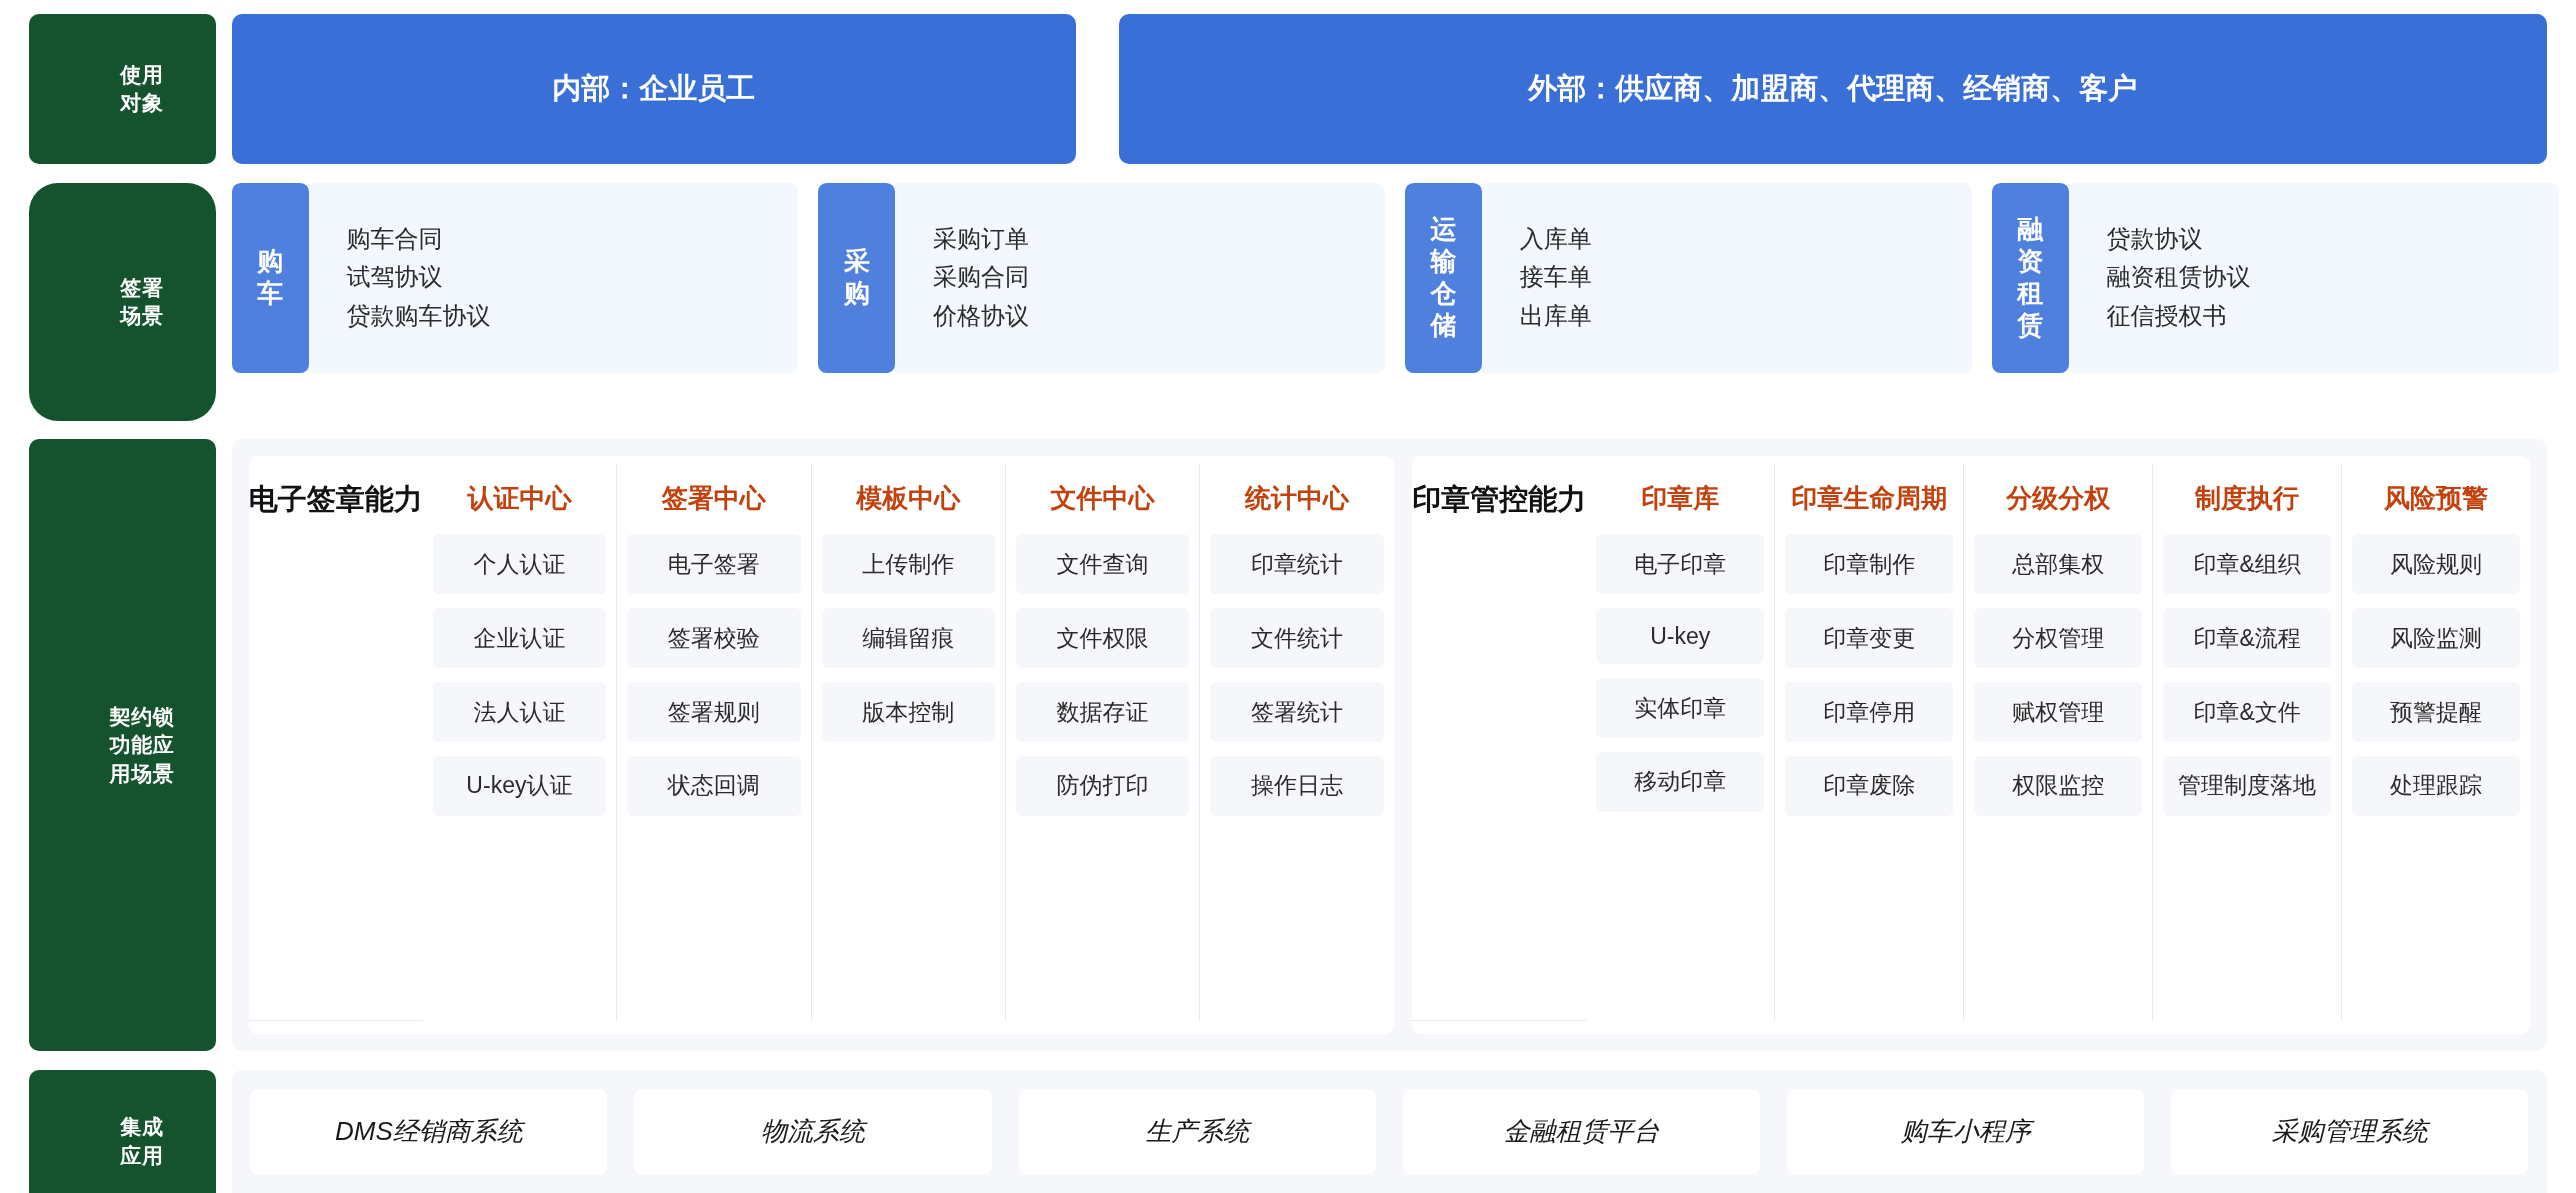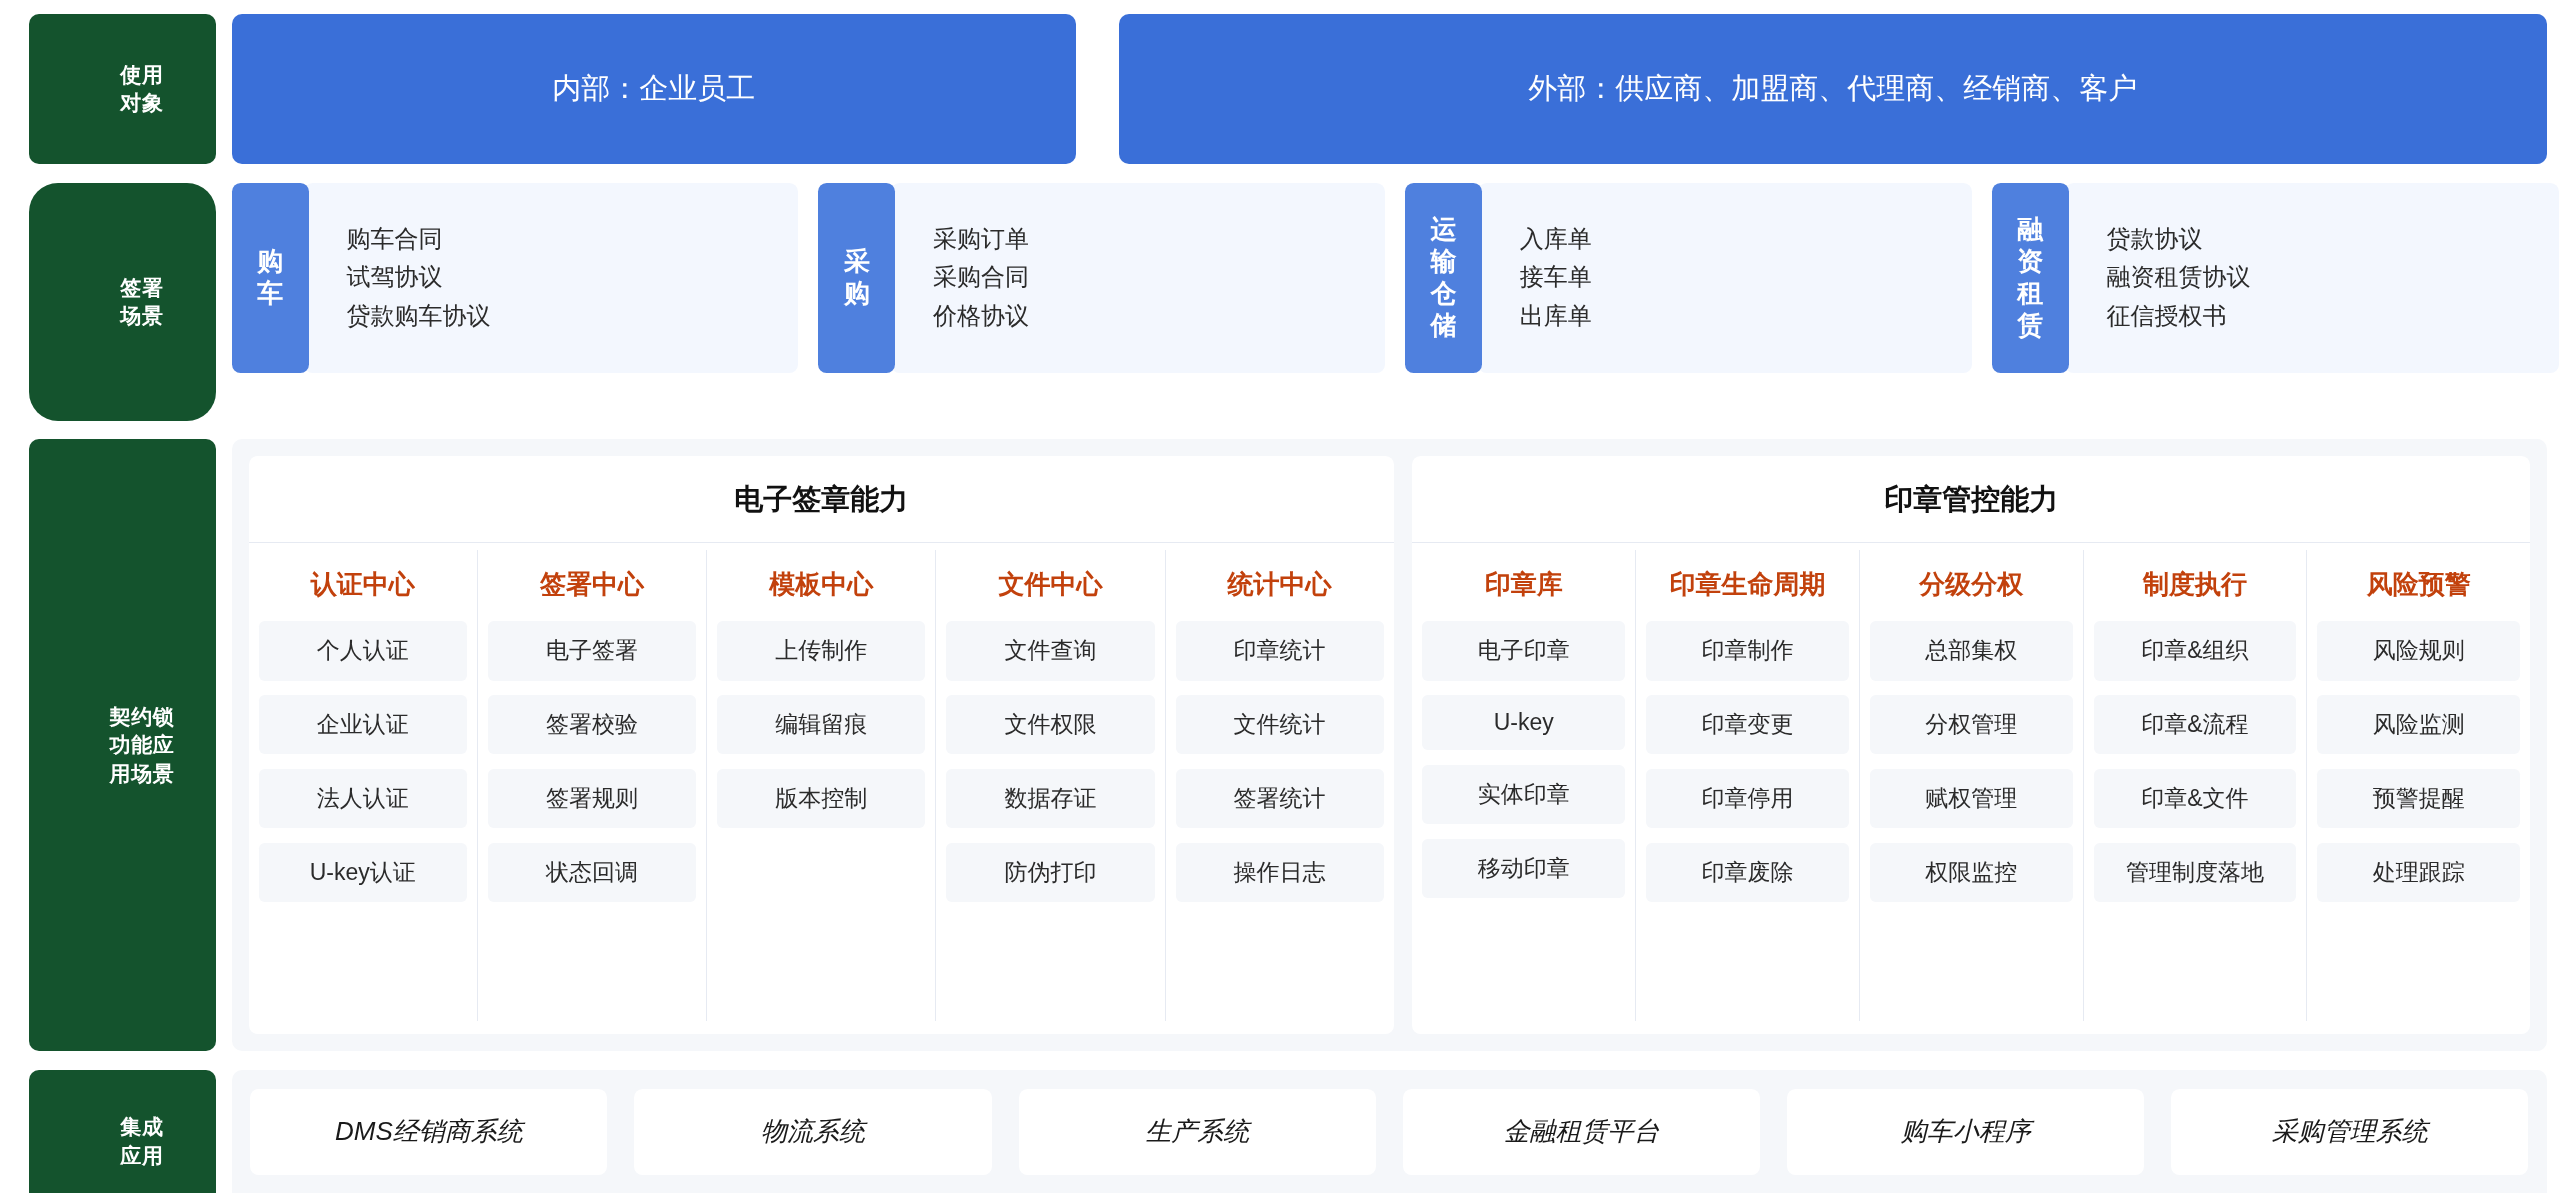--- a/index.html
+++ b/index.html
@@ -56,21 +56,21 @@
     align-items: stretch;
   }
 
   
   .audience-row .rowlabel { height: 150px; }
   .aud-box {
     border-radius: 10px;
     background: #3A6FD8;
     color: #fff;
     font-size: 29px;
-    font-weight: normal;
+    font-weight: bold;
     display: flex;
     align-items: center;
     justify-content: center;
     height: 150px;
     box-sizing: border-box;
   }
   .aud-internal { flex: 0 0 844px; margin-right: 43px; }
   .aud-external { flex: 1; }
 
   
@@ -130,21 +130,20 @@
     display: flex;
     gap: 18.6px;
     height: 612px;
   }
   .cap-block {
     background: #ffffff;
     border-radius: 8.6px;
     padding: 0 0 13px 0;
     box-sizing: border-box;
     display: flex;
-    flex-direction: column;
   }
   .cap-left  { flex: 0 0 1145px; }
   .cap-right { flex: 1; }
 
   .cap-title {
     font-size: 29px;
     font-weight: bold;
     color: #111;
     text-align: center;
     padding: 24px 0 21.5px 0;

